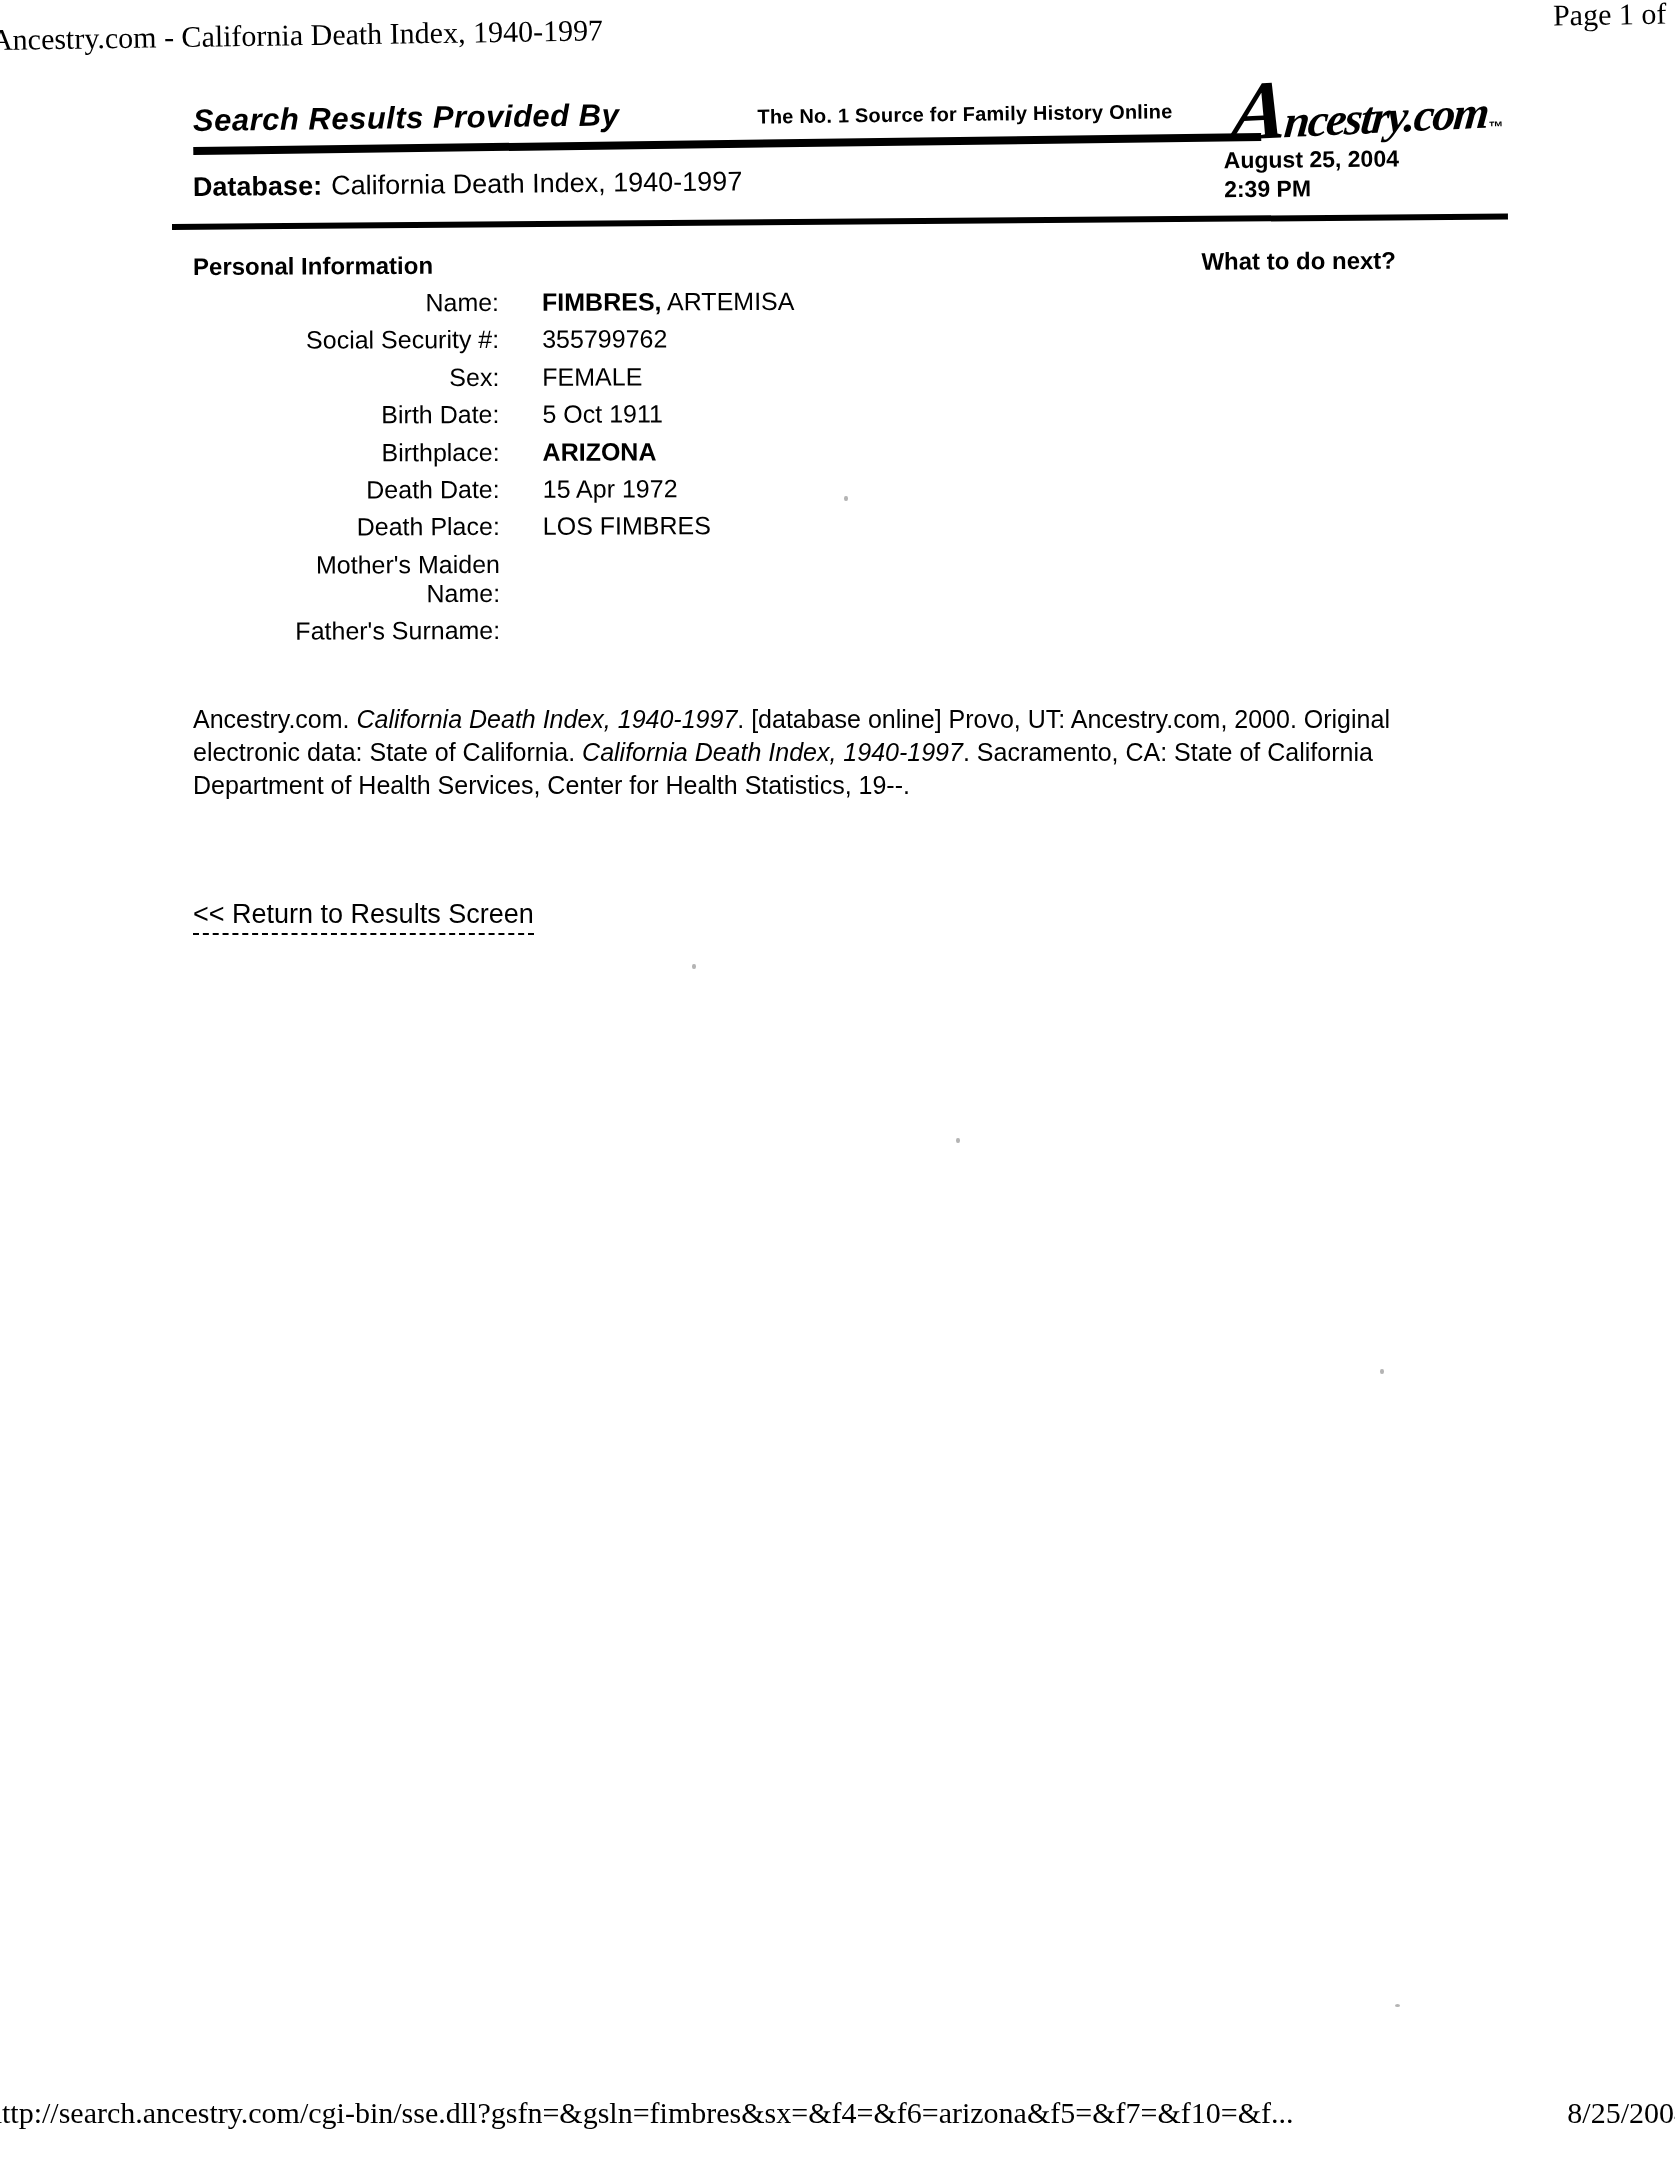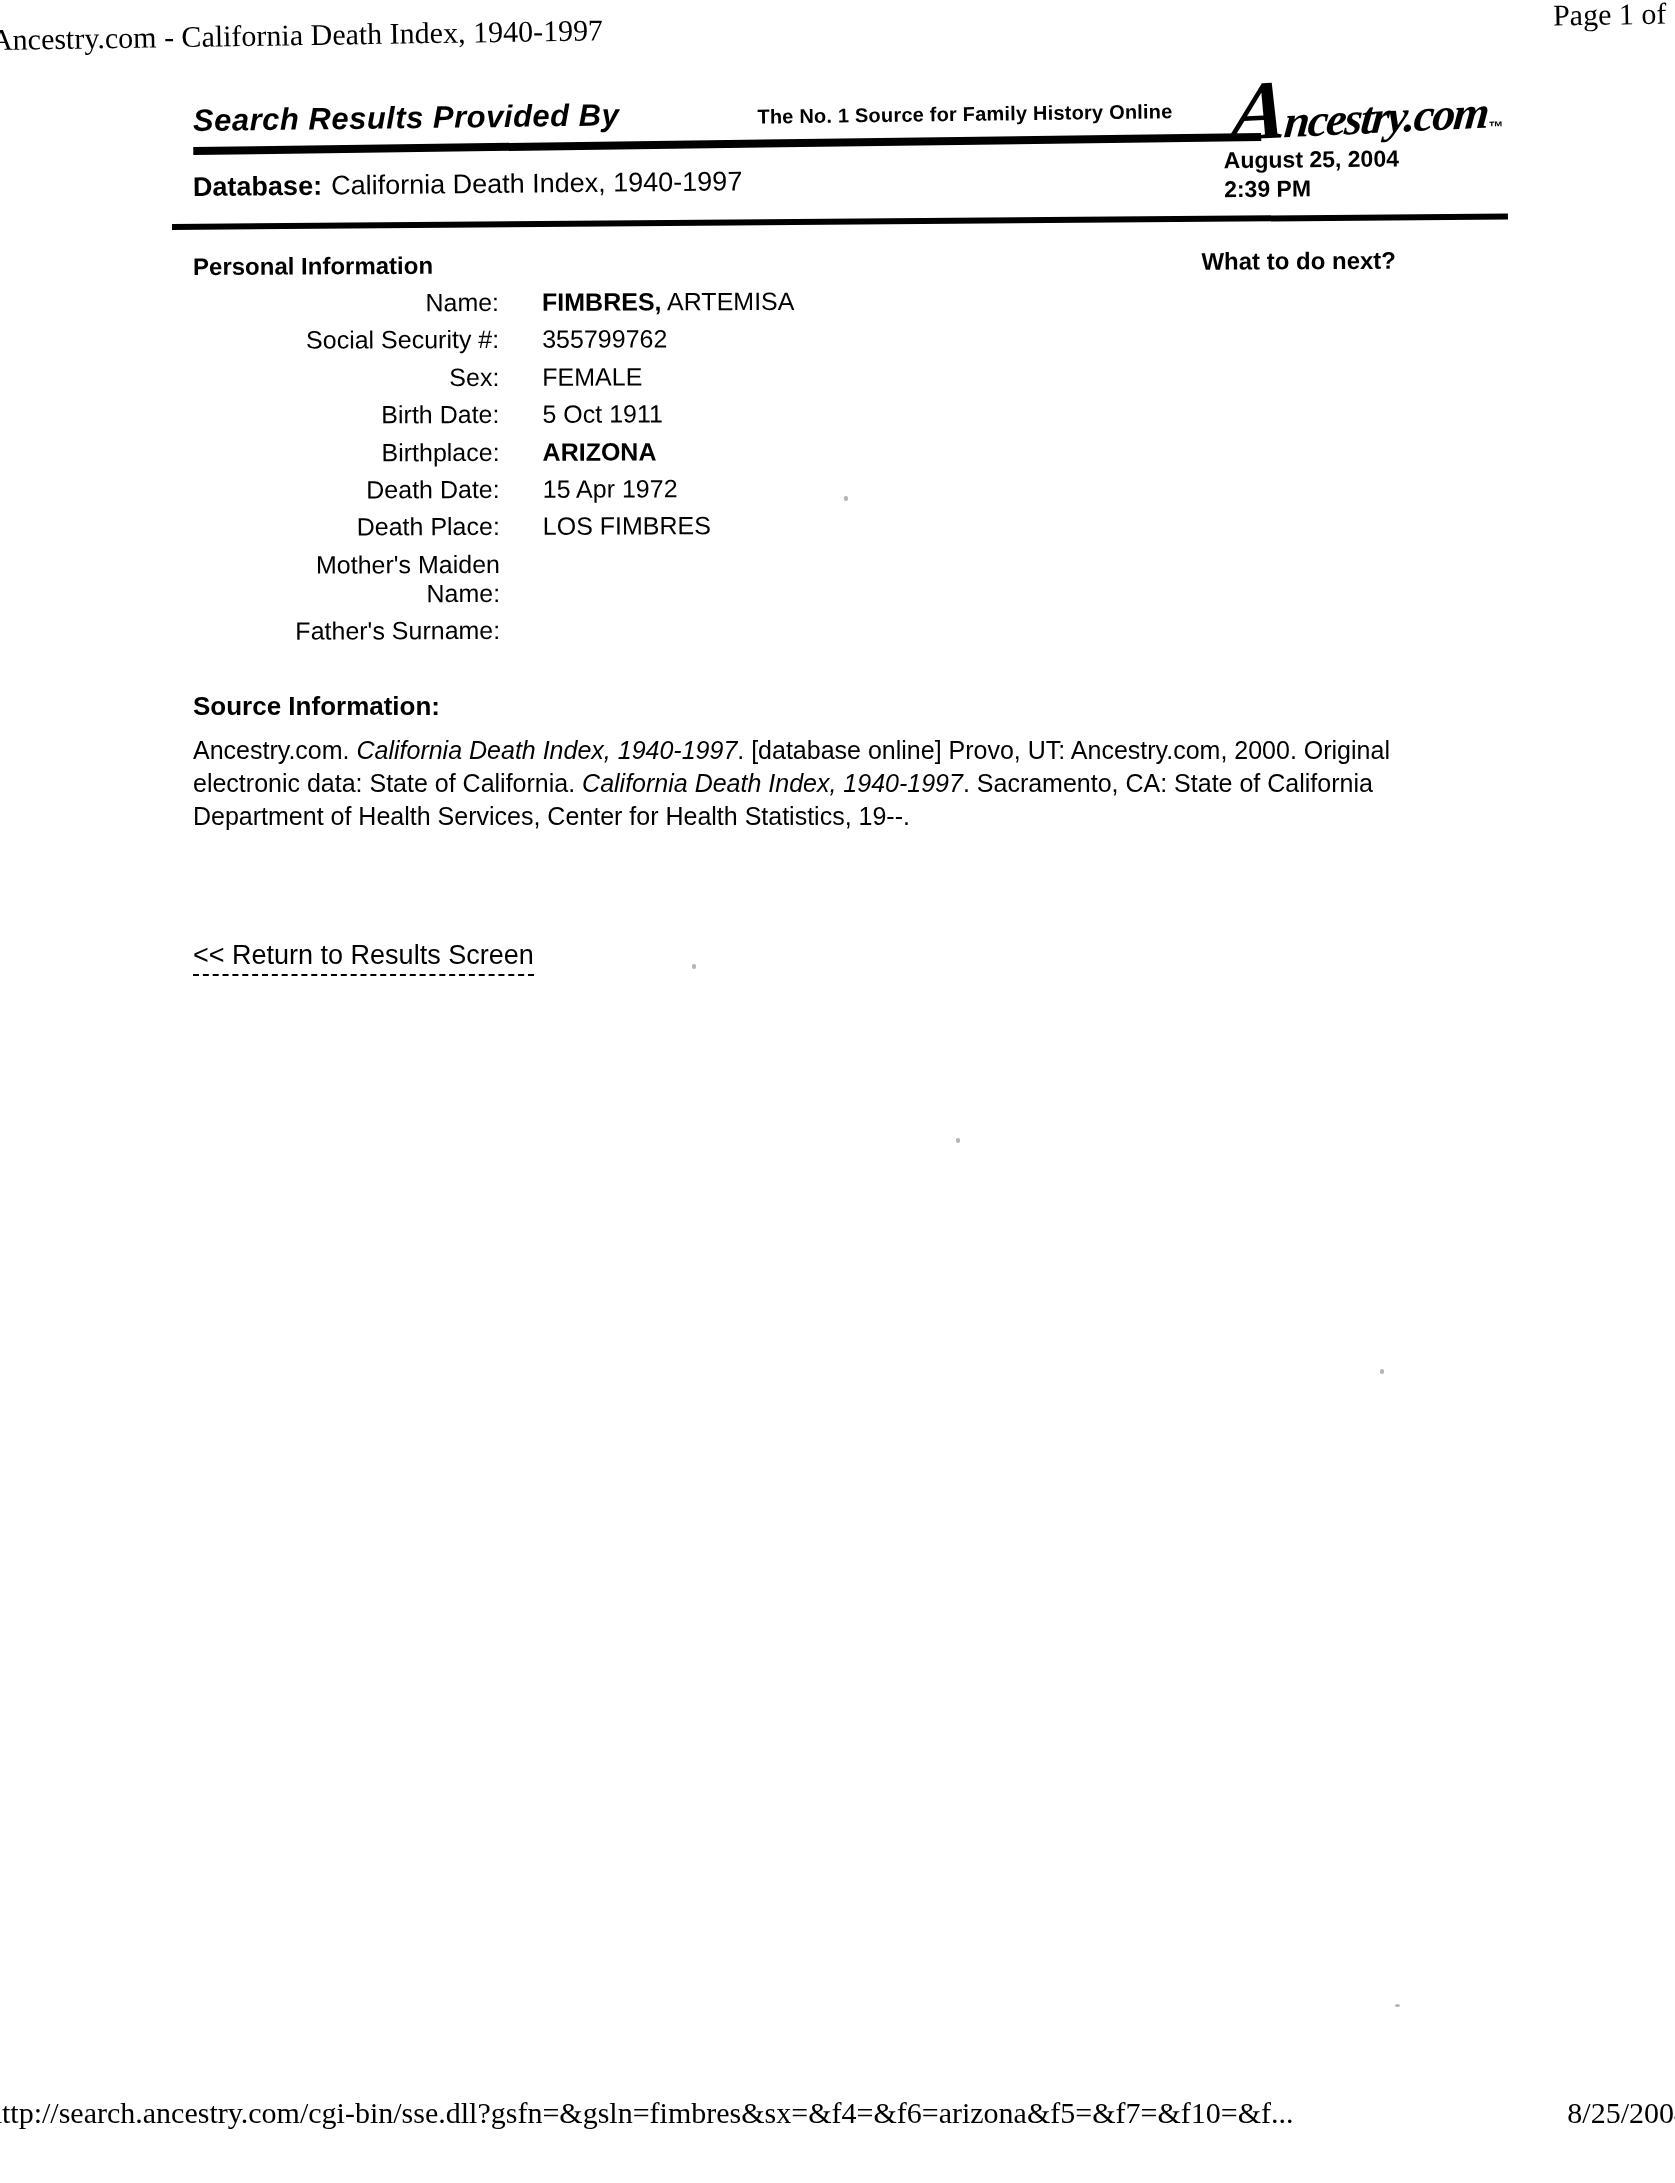--- a/index.html
+++ b/index.html
@@ -74,21 +74,21 @@
   .source { position: absolute; top: 691px; left: 193px; width: 1284px; }
   .source-title { font-weight: bold; font-size: 26px; margin-bottom: 7px; }
   .source-text { font-size: 25px; line-height: 33px; margin-top: 12px; }
   .italic { font-style: italic; }
 
   
   .return-link {
     position: absolute; top: 899px; left: 193px;
     font-size: 27px; color: #000; text-decoration: none;
     border-bottom: 2px dashed #000; padding-bottom: 2.5px;
-    cursor: pointer; white-space: nowrap; margin-top: 41px;
+    cursor: pointer; white-space: nowrap;
   }
 
   
   .page-footer {
     position: absolute; top: 2096px; left: -13px; width: 1702px;
     display: flex; justify-content: space-between;
     font-family: "Liberation Serif", serif; font-size: 30px;
     white-space: nowrap;
   }
 
@@ -163,21 +163,20 @@
 Name:</div>
     <div class="field-value"><strong></strong><span></span></div>
   </div>
   <div class="field-row">
     <div class="field-label">Father's Surname:</div>
     <div class="field-value"><strong></strong><span></span></div>
   </div>
 </div>
 
 <div class="source">
-  <div class="source-title">Source Information:</div>
   <div class="source-text">
     <span>Ancestry.com. </span><span class="italic">California Death Index, 1940-1997</span><span>. [database online] Provo, UT: Ancestry.com, 2000. Original electronic data: State of California. </span><span class="italic">California Death Index, 1940-1997</span><span>. Sacramento, CA: State of California Department of Health Services, Center for Health Statistics, 19--.</span>
   </div>
 </div>
 
 <a class="return-link">&lt;&lt; Return to Results Screen</a>
 
 <div class="page-footer">
   <span>http://search.ancestry.com/cgi-bin/sse.dll?gsfn=&amp;gsln=fimbres&amp;sx=&amp;f4=&amp;f6=arizona&amp;f5=&amp;f7=&amp;f10=&amp;f...</span>
   <span>8/25/2004</span>

